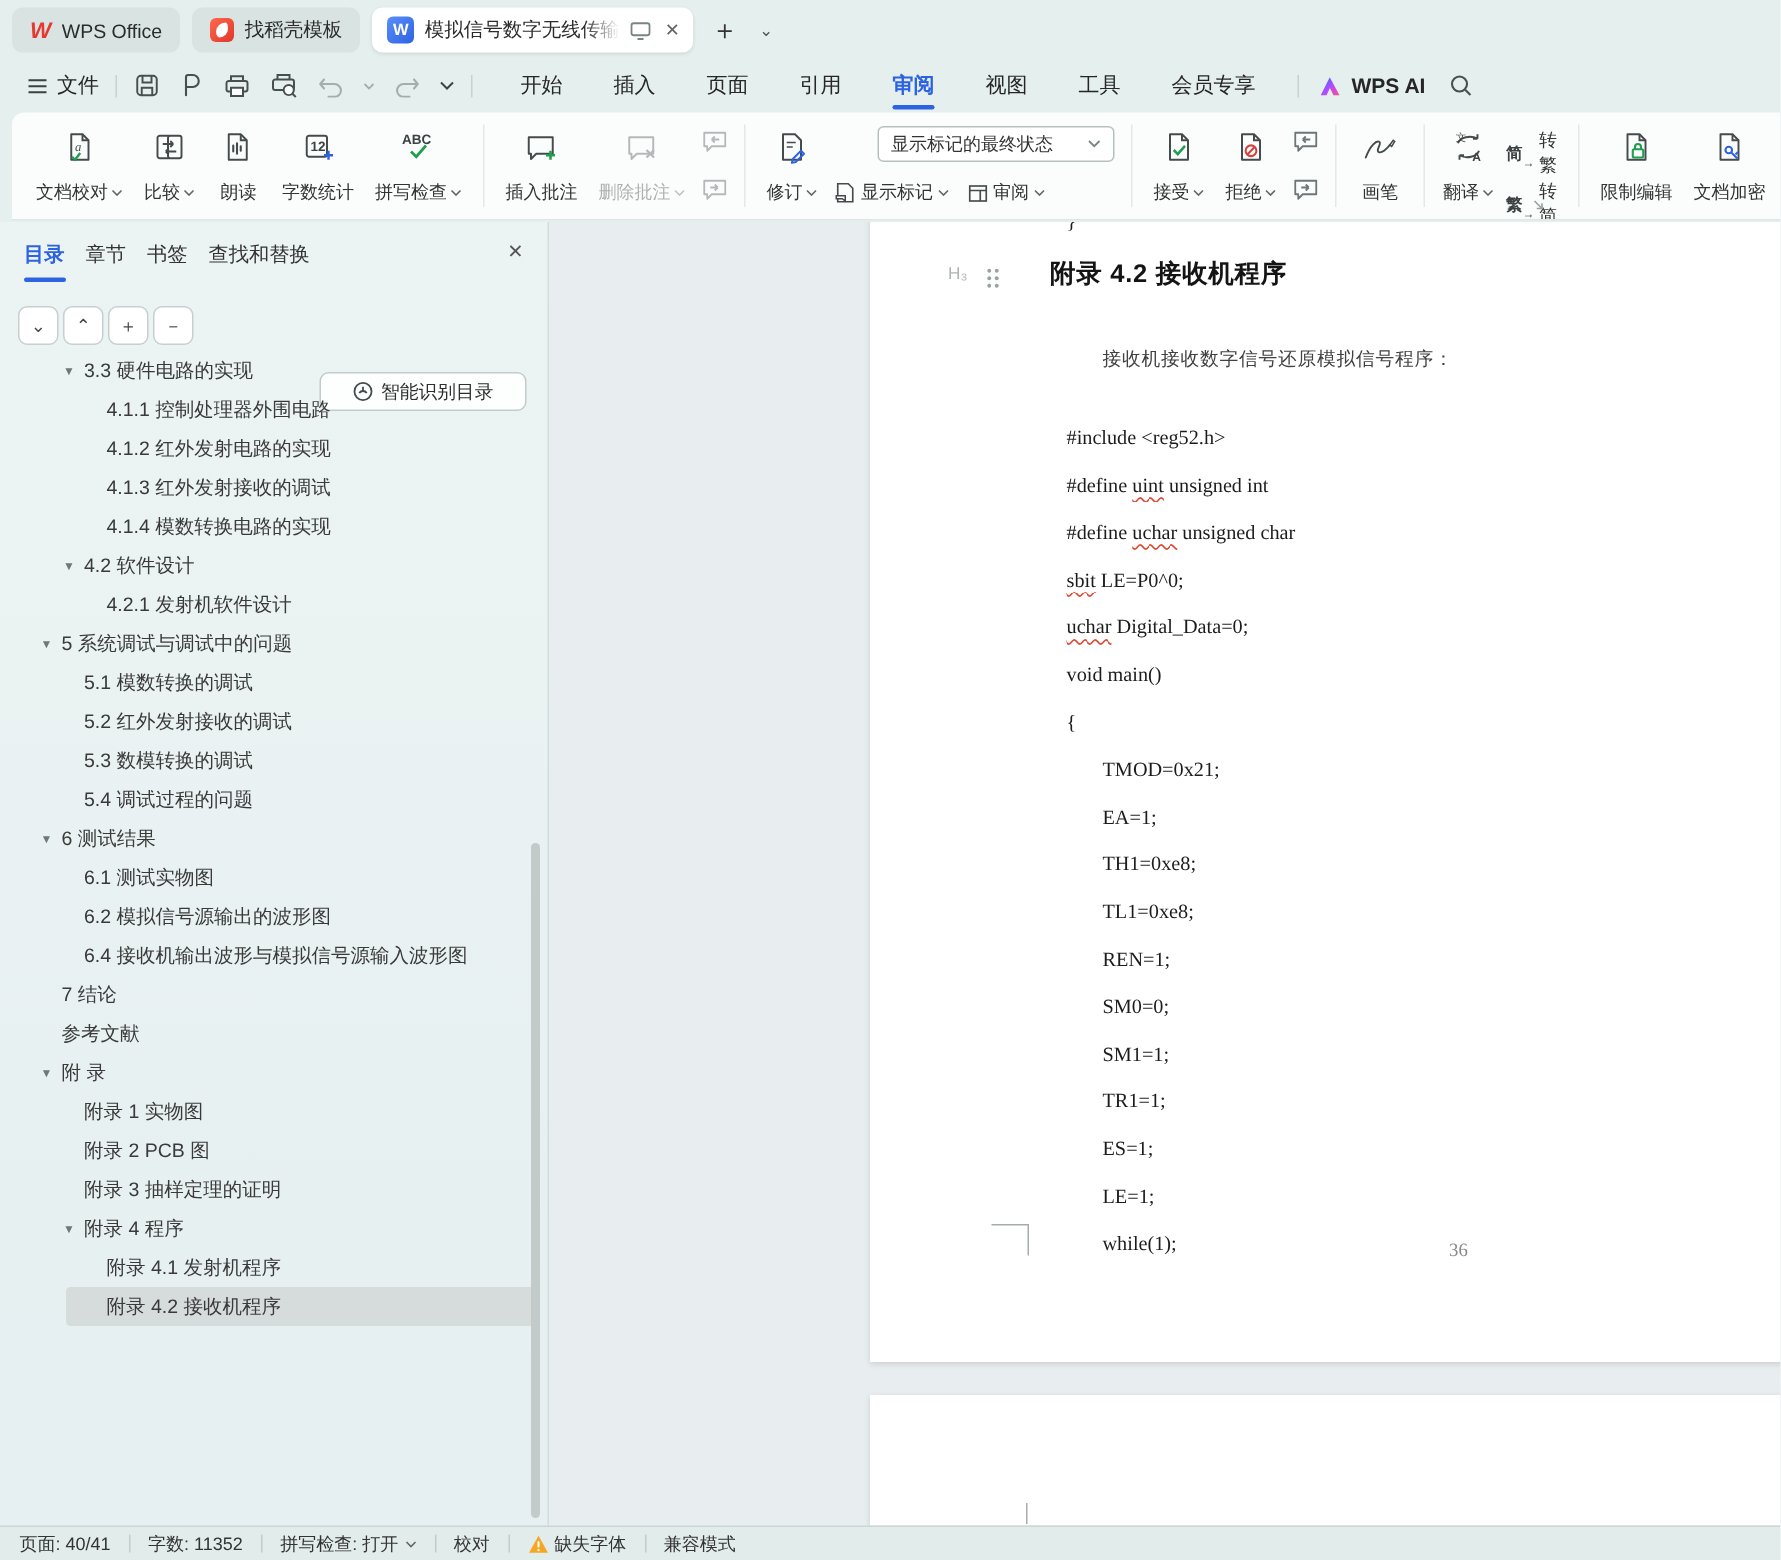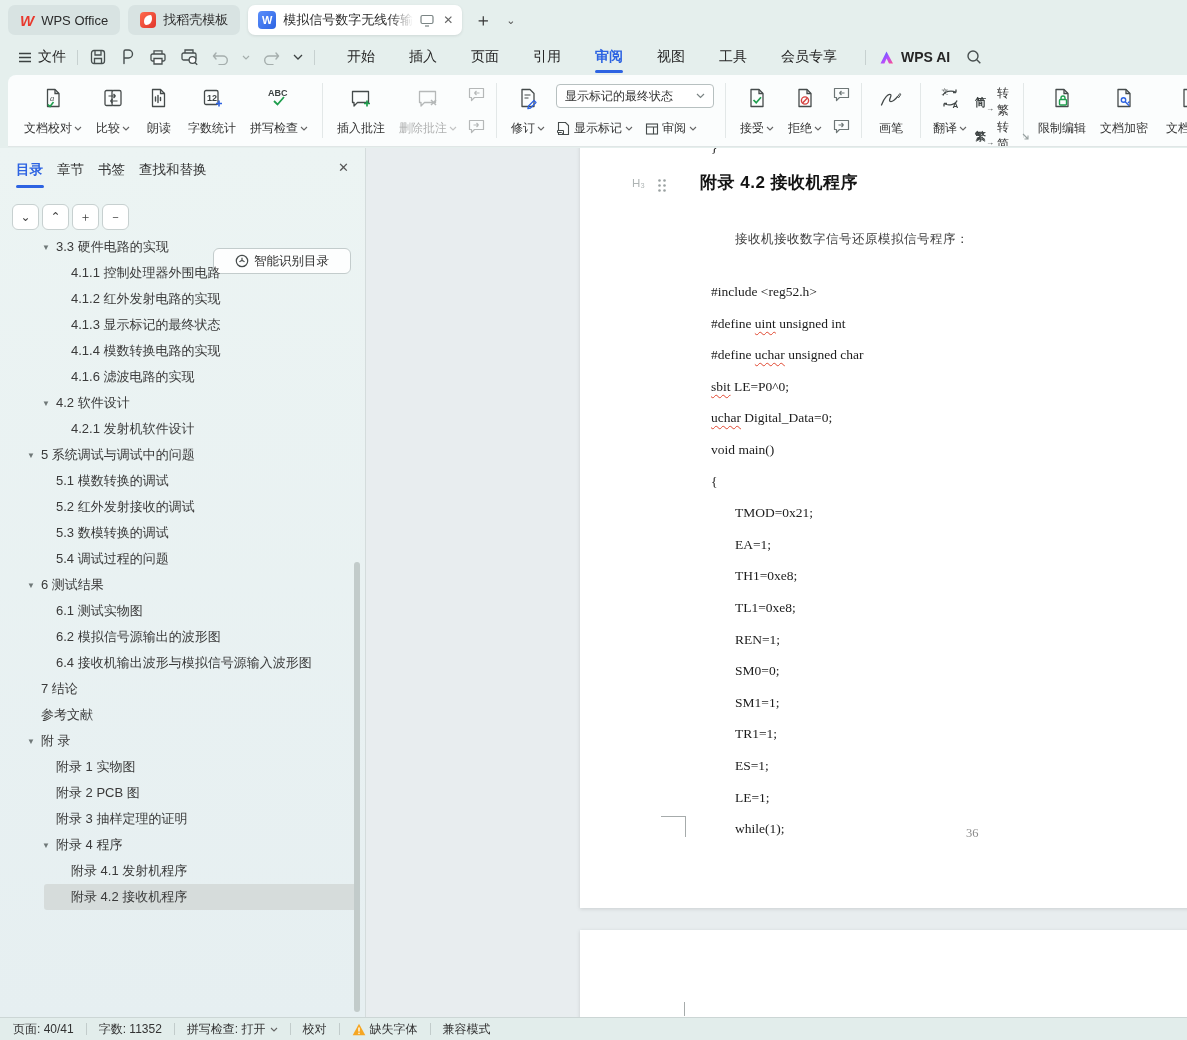--- a/index.html
+++ b/index.html
@@ -37,21 +37,21 @@
   
   .toolbar{position:absolute;left:8px;top:75px;width:1179px;height:72px;background:#fbfdfd;border-radius:8px 0 0 0;border-bottom:1px solid #e0e6e6;display:flex;align-items:stretch;padding:3px 0 3px 4px;box-sizing:border-box;overflow:hidden;}
   .tgroup{display:flex;align-items:stretch;padding:0 5px;}
   .tdiv{width:1px;background:#e3e8e8;margin:5px 2px;flex:none;}
   .tbtn{display:flex;flex-direction:column;align-items:center;justify-content:space-between;padding:6px 7px 6px;border-radius:4px;min-width:44px;box-sizing:border-box;}
   .ticon{height:28px;display:flex;align-items:center;}
   .tlab{font-size:12px;color:#333;display:flex;align-items:center;gap:2px;white-space:nowrap;}
   .disabled{opacity:.38;}
   .navstack{display:flex;flex-direction:column;justify-content:space-between;padding:8px 3px;}
   .combo-col{display:flex;flex-direction:column;justify-content:space-between;padding:6px 4px;}
-  .combo{width:158px;height:24px;border:1px solid #b7c0c0;border-radius:4px;background:#fff;display:flex;align-items:center;justify-content:space-between;padding:0 8px;font-size:12px;color:#333;box-sizing:border-box;}
+  .combo{width:158px;height:24px;border:1px solid #b7c0c0;border-radius:4px;background:#fff;display:flex;align-items:center;justify-content:space-between;padding:0 8px;font-size:12px;color:#333;box-sizing:border-box;margin-left:29px;}
   .subrow{display:flex;gap:12px;align-items:center;font-size:12px;color:#333;}
   .mini{display:flex;align-items:center;gap:3px;}
   .convstack{display:flex;flex-direction:column;justify-content:space-between;padding:7px 3px;font-size:12px;color:#333;}
   .convrow{display:flex;align-items:center;gap:5px;}
   .zchar{font-size:11px;font-weight:700;color:#3c4242;position:relative;padding-right:6px;}
   .zarr{position:absolute;right:-2px;bottom:-3px;font-style:normal;font-size:8px;color:#3c4242;}
   .fold{position:absolute;left:1022px;top:133px;}
 
   
   .main{position:absolute;left:0;top:148px;width:1187px;height:869px;}
@@ -563,29 +563,25 @@
             <div class="toc-row lvl3">
               <span class="tarrow"></span>
               <span class="tlabel">4.1.1 控制处理器外围电路</span>
             </div>
             <div class="toc-row lvl3">
               <span class="tarrow"></span>
               <span class="tlabel">4.1.2 红外发射电路的实现</span>
             </div>
             <div class="toc-row lvl3">
               <span class="tarrow"></span>
-              <span class="tlabel">4.1.3 显示标记的最终状态</span>
+              <span class="tlabel">4.1.3 红外发射接收的调试</span>
             </div>
             <div class="toc-row lvl3">
               <span class="tarrow"></span>
               <span class="tlabel">4.1.4 模数转换电路的实现</span>
-            </div>
-            <div class="toc-row lvl3">
-              <span class="tarrow"></span>
-              <span class="tlabel">4.1.6 滤波电路的实现</span>
             </div>
             <div class="toc-row lvl2">
               <span class="tarrow">▼</span>
               <span class="tlabel">4.2 软件设计</span>
             </div>
             <div class="toc-row lvl3">
               <span class="tarrow"></span>
               <span class="tlabel">4.2.1 发射机软件设计</span>
             </div>
             <div class="toc-row lvl1">

